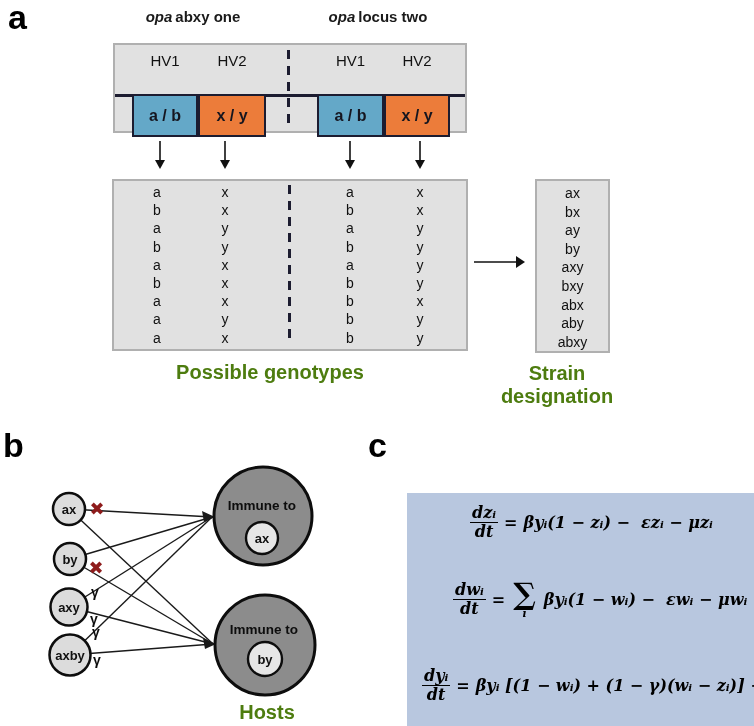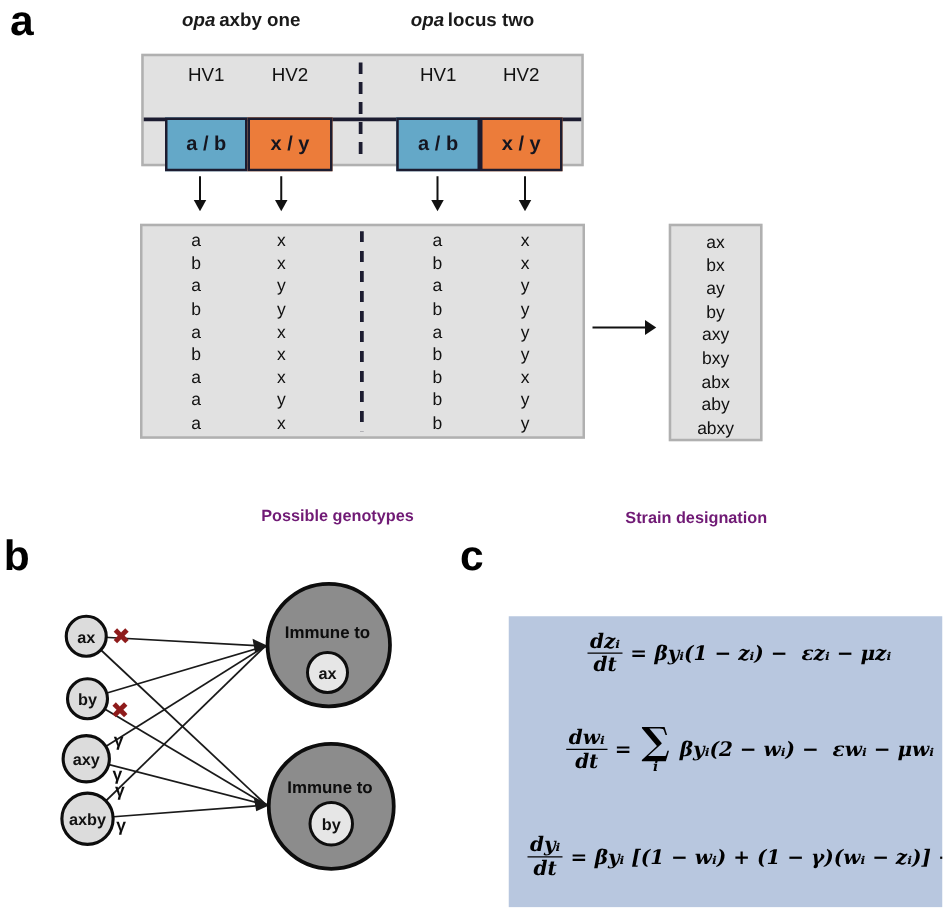--- a/index.html
+++ b/index.html
@@ -12,21 +12,21 @@
   .graybox{background:var(--panel-bg);border:2px solid var(--panel-border);box-sizing:border-box;}
   .gene-line{background:var(--dark);height:3px;}
   .vdash{width:3px;background:repeating-linear-gradient(to bottom,var(--dark) 0 9px,transparent 9px 16px);}
   .hvlabel{text-align:center;font-size:15px;font-weight:400;color:#111;}
   .allele{box-sizing:border-box;border:2.5px solid var(--dark);display:flex;align-items:center;justify-content:center;
           font-size:16px;font-weight:600;color:#15151f;margin-top:20px;}
   .allele.blue{background:var(--blue);}
   .allele.orange{background:var(--orange);}
   .gcol{position:absolute;width:26px;text-align:center;font-size:14px;line-height:18.2px;color:#111;
         display:flex;flex-direction:column;}
-  .caption{font-weight:700;font-size:13px;text-align:center;color:#701a75;margin-top:44px;}
+  .caption{font-weight:700;font-size:20px;text-align:center;color:#4d7c0f;}
   .strain-list{display:flex;flex-direction:column;text-align:center;font-size:14px;line-height:18.6px;
                padding-top:3px;color:#111;}
   svg text{font-family:"Liberation Sans","DejaVu Sans",sans-serif;}
   .edge{stroke:#1a1a1a;stroke-width:1.4;fill:none;}
   .strain-circle{fill:var(--node-fill);stroke:#0d0d0d;stroke-width:2.5;}
   .host-circle{fill:var(--host-fill);stroke:#0d0d0d;stroke-width:3;}
   .inner-circle{fill:#e6e6e6;stroke:#0d0d0d;stroke-width:2.4;}
   .node-label{font-size:13px;font-weight:600;fill:#111;text-anchor:middle;}
   .host-label{font-size:13.5px;font-weight:700;fill:#0d0d0d;text-anchor:middle;}
   .xmark{font-size:18px;font-weight:800;fill:var(--x-color);text-anchor:middle;}
@@ -45,21 +45,21 @@
          font-family:"Liberation Sans","DejaVu Sans",sans-serif;}
 </style>
 </head>
 <body>
 
 <div id="canvas">
 
   <div class="abs panel-label" style="left:8px;top:0px;">a</div>
 
   <div class="abs locus-title" style="left:103px;top:8px;">
-    <i>opa</i><span>axby one</span>
+    <i>opa</i><span>abxy one</span>
   </div>
   <div class="abs locus-title" style="left:288px;top:8px;">
     <i>opa</i><span>locus two</span>
   </div>
 
   <div class="abs graybox" style="left:113px;top:43px;width:354px;height:90px;"></div>
   <div class="abs gene-line" style="left:115px;top:94px;width:350px;"></div>
   <div class="abs vdash" style="left:287px;top:50px;height:77px;"></div>
 
   <div class="abs hvlabel" style="left:132px;top:52px;width:66px;">HV1</div>
@@ -211,21 +211,21 @@
       <span class="frac"><span class="num">dzᵢ</span><span class="den">dt</span></span>
       <span class="eqs">=</span>
       <span class="rhs">βyᵢ(1 − zᵢ) −  εzᵢ − μzᵢ</span>
     </div>
     <span class="eqtag" style="top:22px;">(1)</span>
 
     <div class="eqrow" style="top:87px;left:46px;">
       <span class="frac"><span class="num">dwᵢ</span><span class="den">dt</span></span>
       <span class="eqs">=</span>
       <span class="sigma"><span class="s">∑</span><span class="ssub">i</span></span>
-      <span class="rhs">βyᵢ(2 − wᵢ) −  εwᵢ − μwᵢ</span>
+      <span class="rhs">βyᵢ(1 − wᵢ) −  εwᵢ − μwᵢ</span>
     </div>
     <span class="eqtag" style="top:104px;">(2)</span>
 
     <div class="eqrow" style="top:174px;left:15px;">
       <span class="frac"><span class="num">dyᵢ</span><span class="den">dt</span></span>
       <span class="eqs">=</span>
       <span class="rhs">βyᵢ [(1 − wᵢ) + (1 − γ)(wᵢ − zᵢ)] −  σyᵢ</span>
     </div>
     <span class="eqtag" style="top:185px;">(3)</span>
 

